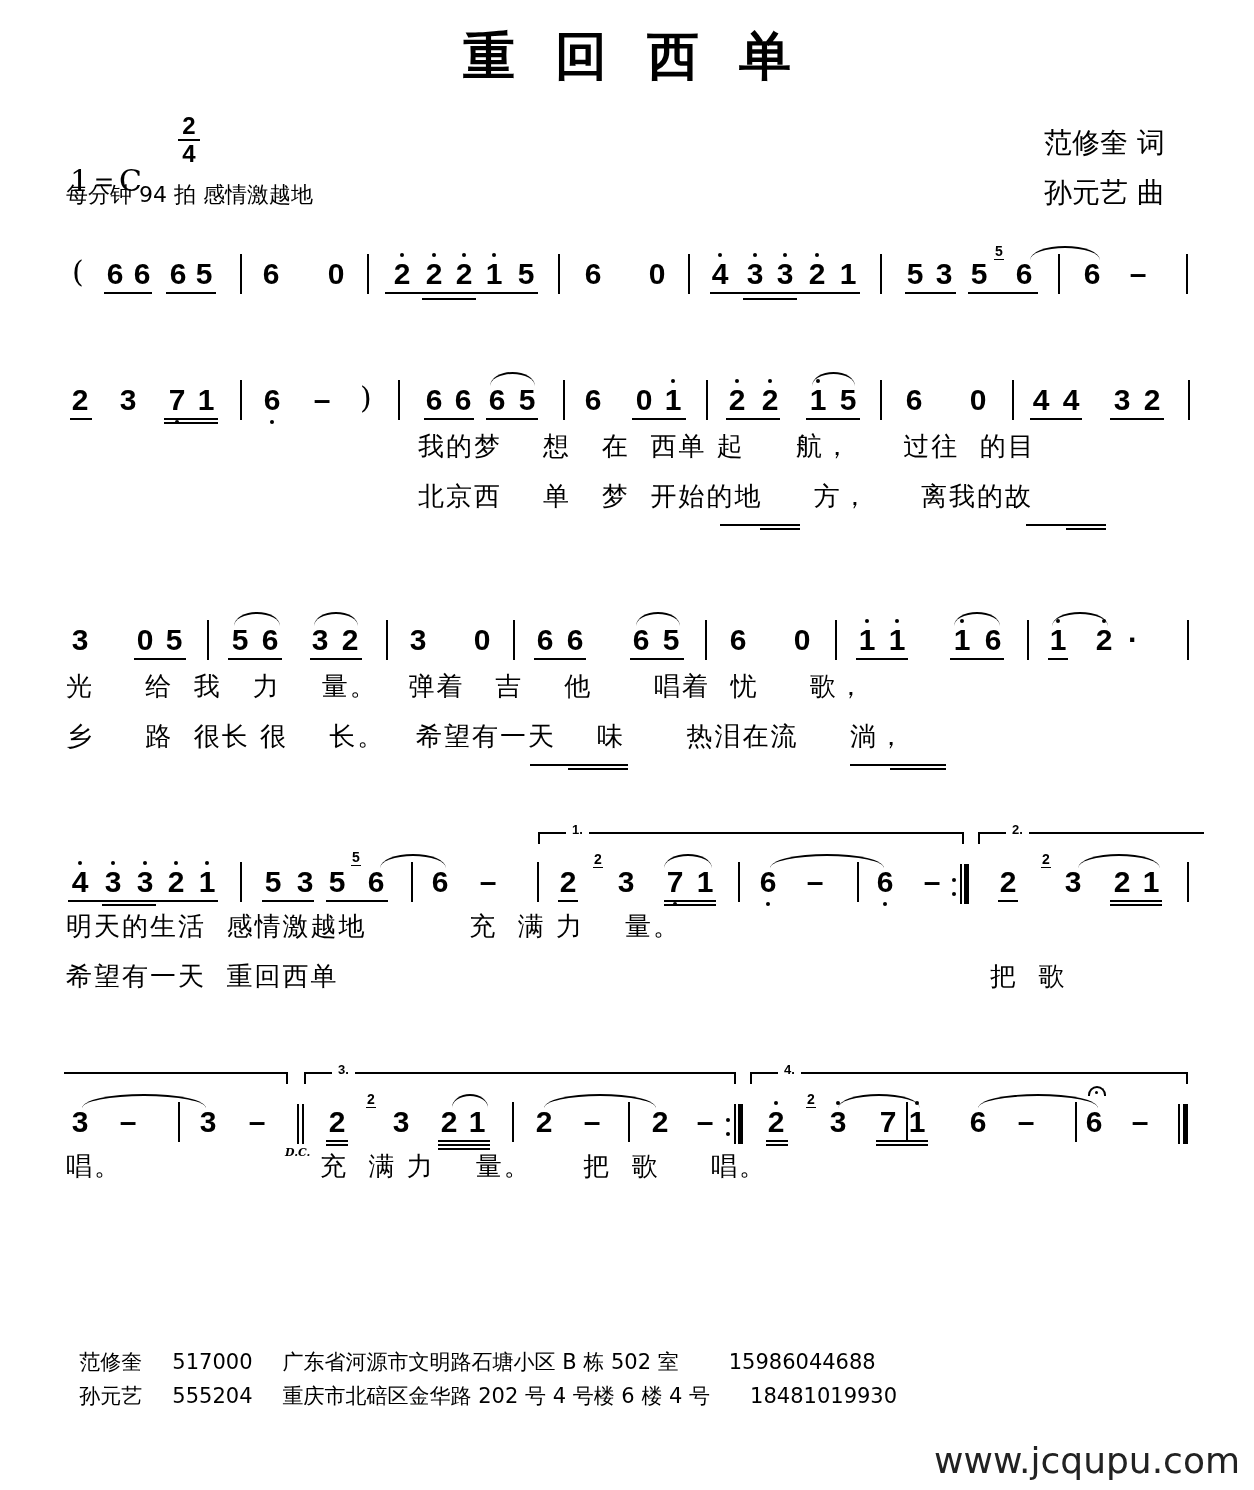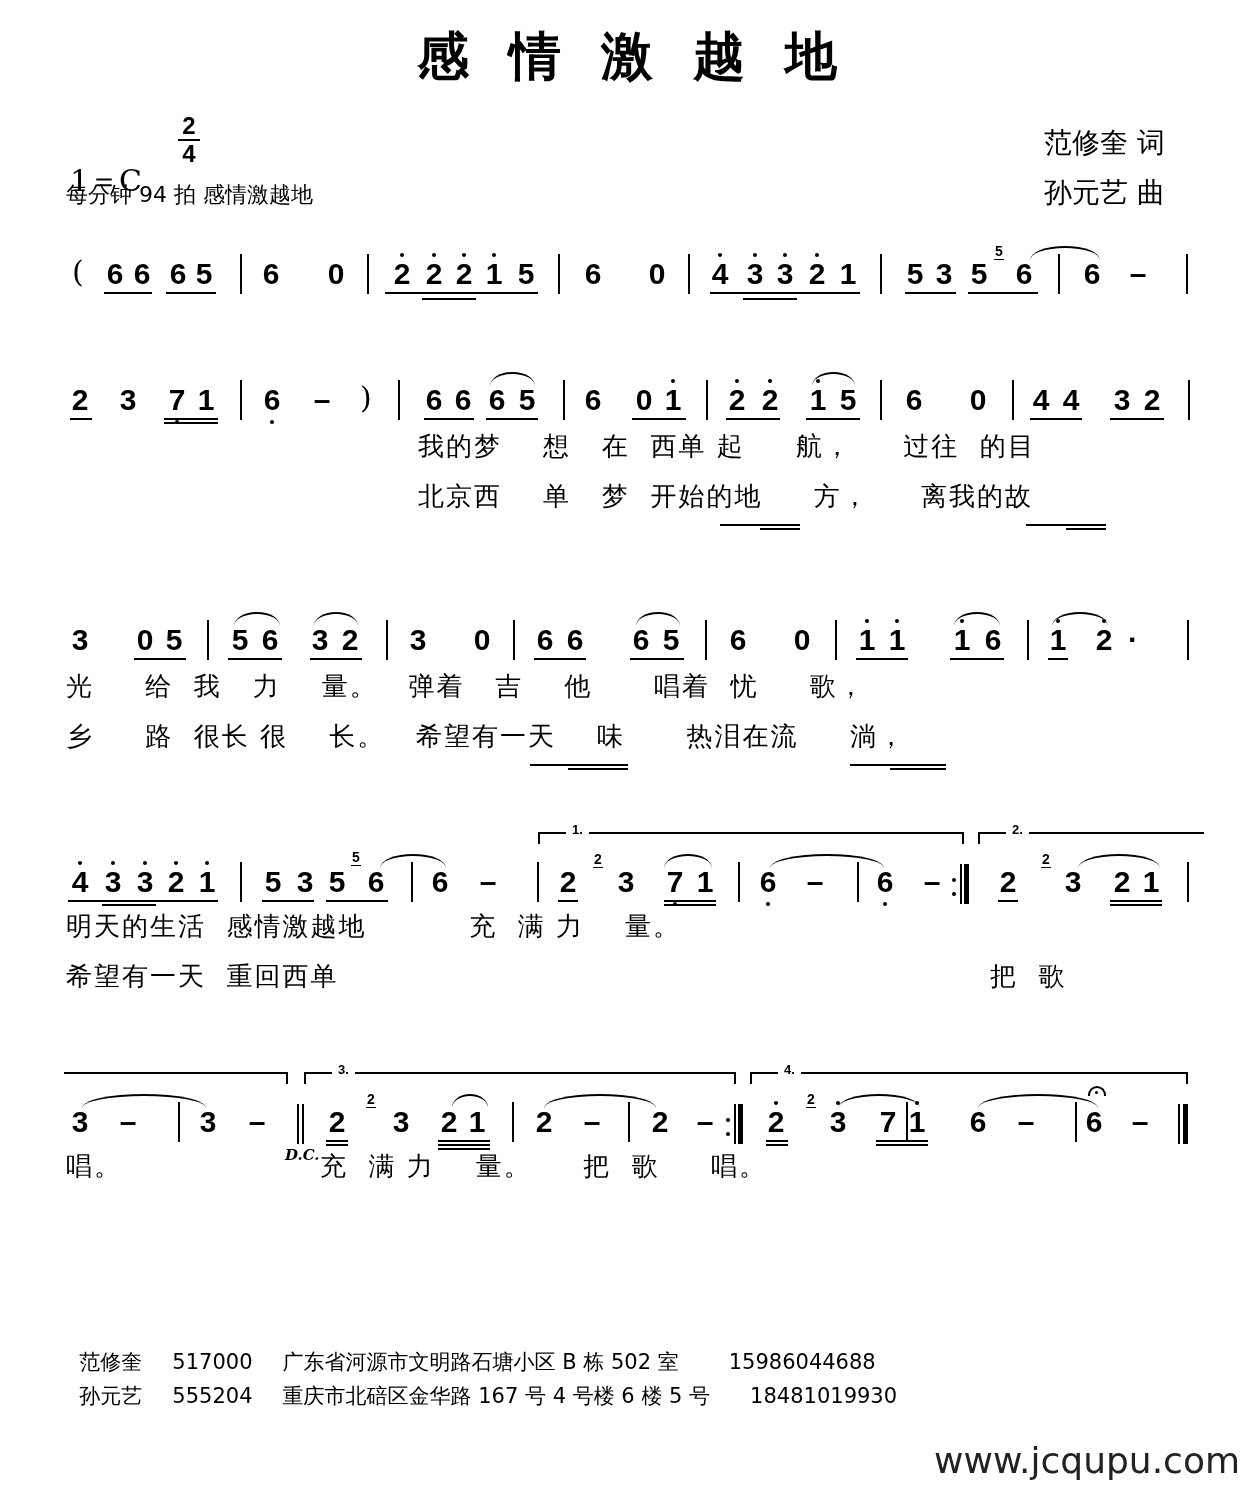--- a/index.html
+++ b/index.html
@@ -19,32 +19,32 @@
   .ul{position:absolute;height:2px;background:#000;}
   .slur{position:absolute;border-top:2px solid #000;border-radius:50% 50% 0 0/100% 100% 0 0;height:12px;}
   .lyric{position:absolute;font-family:"DejaVu Serif",serif;font-size:26px;letter-spacing:2px;white-space:pre;text-align:right;}
   .lyric-ul{position:absolute;height:2px;background:#000;}
   .grace{position:absolute;font-family:"Liberation Sans",sans-serif;font-weight:bold;font-size:14px;line-height:14px;}
   .volta{position:absolute;border-top:2px solid #000;height:10px;}
   .volta-label{position:absolute;font-family:"Liberation Sans",sans-serif;font-weight:bold;font-size:13px;background:#fff;padding:0 6px;}
   .paren{position:absolute;font-family:"DejaVu Serif",serif;font-size:30px;}
   .footer{position:absolute;font-size:21px;white-space:pre;}
   .watermark{position:absolute;right:14px;top:1440px;font-family:"DejaVu Sans",sans-serif;font-size:36px;color:#222;}
-  .dc{position:absolute;font-family:"DejaVu Serif",serif;font-style:italic;font-weight:bold;font-size:15px;text-align:right;}
+  .dc{position:absolute;font-family:"DejaVu Serif",serif;font-style:italic;font-weight:bold;font-size:11px;text-align:right;}
   .fermata{position:absolute;width:14px;height:8px;border:2px solid #000;border-bottom:none;border-radius:10px 10px 0 0;}
   .fermata::after{content:"";position:absolute;left:5px;top:3px;width:3px;height:3px;border-radius:50%;background:#000;}
   .repeat-dots{position:absolute;width:4px;}
   .repeat-dots::before,.repeat-dots::after{content:"";position:absolute;left:0;width:4px;height:4px;border-radius:50%;background:#000;}
   .repeat-dots::before{top:10px;}
   .repeat-dots::after{top:24px;}
 </style>
 </head>
 <body>
 
-<div class="abs title">感情激越地</div>
+<div class="abs title">重回西单</div>
 <div class="abs key">1＝C</div>
 <div class="abs timesig">
   <div>2</div>
   <div class="bar"></div>
   <div>4</div>
 </div>
 <div class="abs tempo">每分钟 94 拍   感情激越地</div>
 <div class="abs credit" style="top:124px">范修奎 词</div>
 <div class="abs credit" style="top:174px">孙元艺 曲</div>
 
@@ -315,16 +315,16 @@
 <div class="repeat-dots" style="left:726px;top:1108px;height:40px"></div>
 <div class="bar-line" style="left:734px;top:1104px"></div>
 <div class="bar-line thick" style="left:738px;top:1104px"></div>
 <div class="bar-line" style="left:1178px;top:1104px"></div>
 <div class="bar-line thick" style="left:1183px;top:1104px"></div>
 
 <div class="footer" style="left:66px;top:1324px">
   <span>范修奎</span><span style="display:inline-block;width:30px"></span><span>517000</span><span style="display:inline-block;width:30px"></span><span>广东省河源市文明路石塘小区 B 栋 502 室</span><span style="display:inline-block;width:50px"></span><span>15986044688</span>
 </div>
 <div class="footer" style="left:66px;top:1358px">
-  <span>孙元艺</span><span style="display:inline-block;width:30px"></span><span>555204</span><span style="display:inline-block;width:30px"></span><span>重庆市北碚区金华路 167 号 4 号楼 6 楼 5 号</span><span style="display:inline-block;width:40px"></span><span>18481019930</span>
+  <span>孙元艺</span><span style="display:inline-block;width:30px"></span><span>555204</span><span style="display:inline-block;width:30px"></span><span>重庆市北碚区金华路 202 号 4 号楼 6 楼 4 号</span><span style="display:inline-block;width:40px"></span><span>18481019930</span>
 </div>
 
 <div class="watermark">www.jcqupu.com</div>
 
 </body></html>

